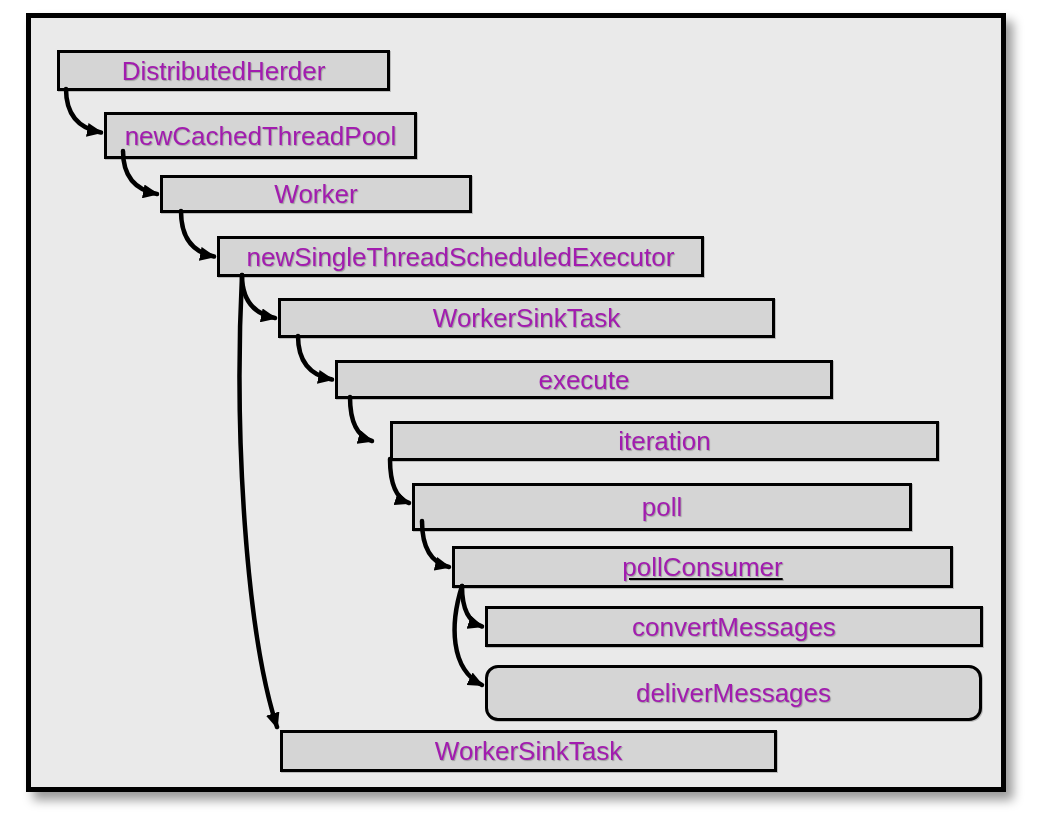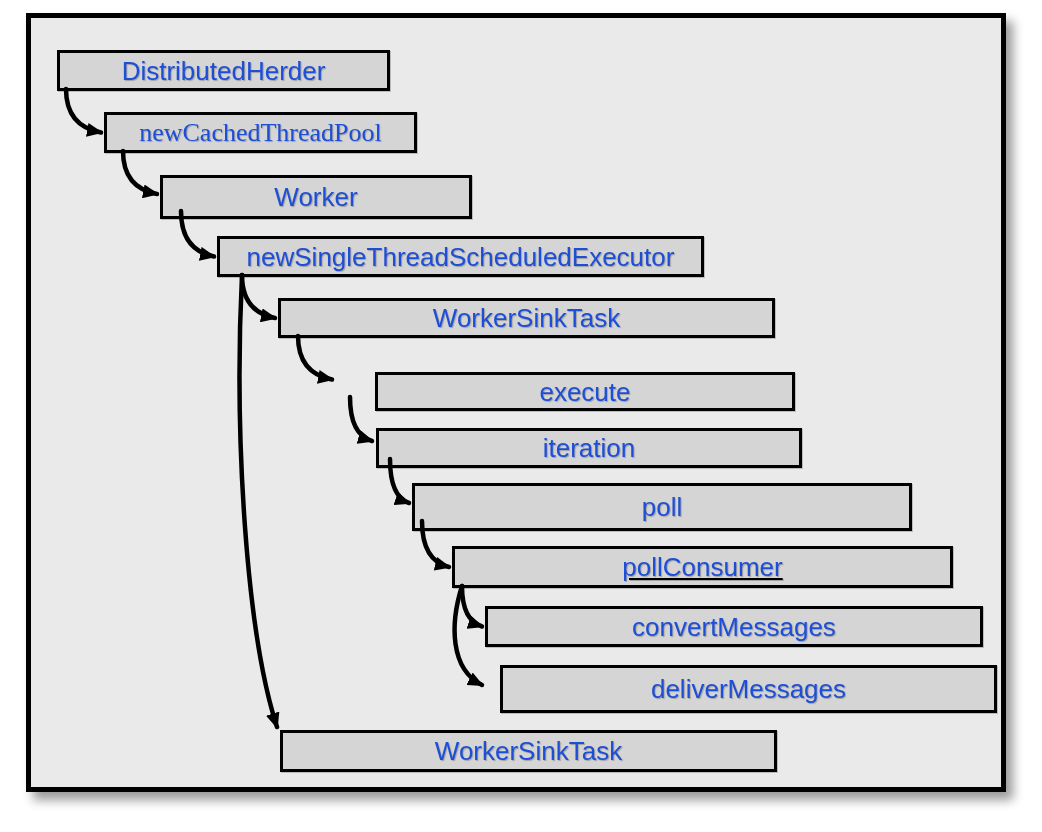--- a/index.html
+++ b/index.html
@@ -33,21 +33,21 @@
     background: var(--node-fill, #d5d5d5);
     border: 3px solid var(--line-color, #000000);
     display: flex;
     align-items: center;
     justify-content: center;
     box-shadow: 1px 1px 0 rgba(0,0,0,0.2);
   }
   .node span {
     font-size: 26px;
     line-height: 1;
-    color: #1d4ed8;
+    color: #a21caf;
     white-space: nowrap;
     text-shadow: 1px 1px 1px rgba(0,0,0,0.25);
   }
   #edges-svg {
     position: absolute;
     left: 0;
     top: 0;
     pointer-events: none;
   }
   .edge {
@@ -59,48 +59,48 @@
 </style>
 </head>
 <body style="background: rgb(255, 255, 255);">
 
 <div id="stage">
   <div id="frame"></div>
   <div id="nodes-layer">
       <div class="node" style="left: 57px; top: 50px; width: 333px; height: 41px;">
         <span>DistributedHerder</span>
       </div>
-      <div class="node" style="left: 104px; top: 112px; width: 313px; height: 41px; font-family: Liberation Serif, serif;">
+      <div class="node" style="left: 104px; top: 112px; width: 313px; height: 47px;">
         <span>newCachedThreadPool</span>
       </div>
-      <div class="node" style="left: 160px; top: 175px; width: 312px; height: 44px;">
+      <div class="node" style="left: 160px; top: 175px; width: 312px; height: 38px;">
         <span>Worker</span>
       </div>
       <div class="node" style="left: 217px; top: 236px; width: 487px; height: 41px;">
         <span>newSingleThreadScheduledExecutor</span>
       </div>
       <div class="node" style="left: 278px; top: 298px; width: 497px; height: 40px;">
         <span>WorkerSinkTask</span>
       </div>
-      <div class="node" style="left: 335px; top: 372px; width: 420px; height: 39px; margin-left: 40px;">
+      <div class="node" style="left: 335px; top: 360px; width: 498px; height: 39px;">
         <span>execute</span>
       </div>
-      <div class="node" style="left: 376px; top: 421px; width: 426px; height: 40px; margin-top: 7px;">
+      <div class="node" style="left: 390px; top: 421px; width: 549px; height: 40px;">
         <span>iteration</span>
       </div>
       <div class="node" style="left: 412px; top: 483px; width: 500px; height: 48px;">
         <span>poll</span>
       </div>
       <div class="node" style="left: 452px; top: 546px; width: 501px; height: 42px; text-decoration: underline;">
         <span>pollConsumer</span>
       </div>
       <div class="node" style="left: 485px; top: 606px; width: 498px; height: 41px;">
         <span>convertMessages</span>
       </div>
-      <div class="node" style="left: 500px; top: 665px; width: 497px; height: 48px;">
+      <div class="node" style="left: 485px; top: 665px; width: 497px; height: 56px; border-radius: 13px;">
         <span>deliverMessages</span>
       </div>
       <div class="node" style="left: 280px; top: 730px; width: 497px; height: 42px;">
         <span>WorkerSinkTask</span>
       </div>
     </div>
   <svg id="edges-svg" width="1042" height="832" viewBox="0 0 1042 832">
     <defs>
       <marker id="arrowhead" markerUnits="userSpaceOnUse" markerWidth="16" markerHeight="14" refX="14" refY="7" orient="auto">
         <path id="arrowhead-path" d="M0,0 L16,7 L0,14 z" fill="#000000"></path>

